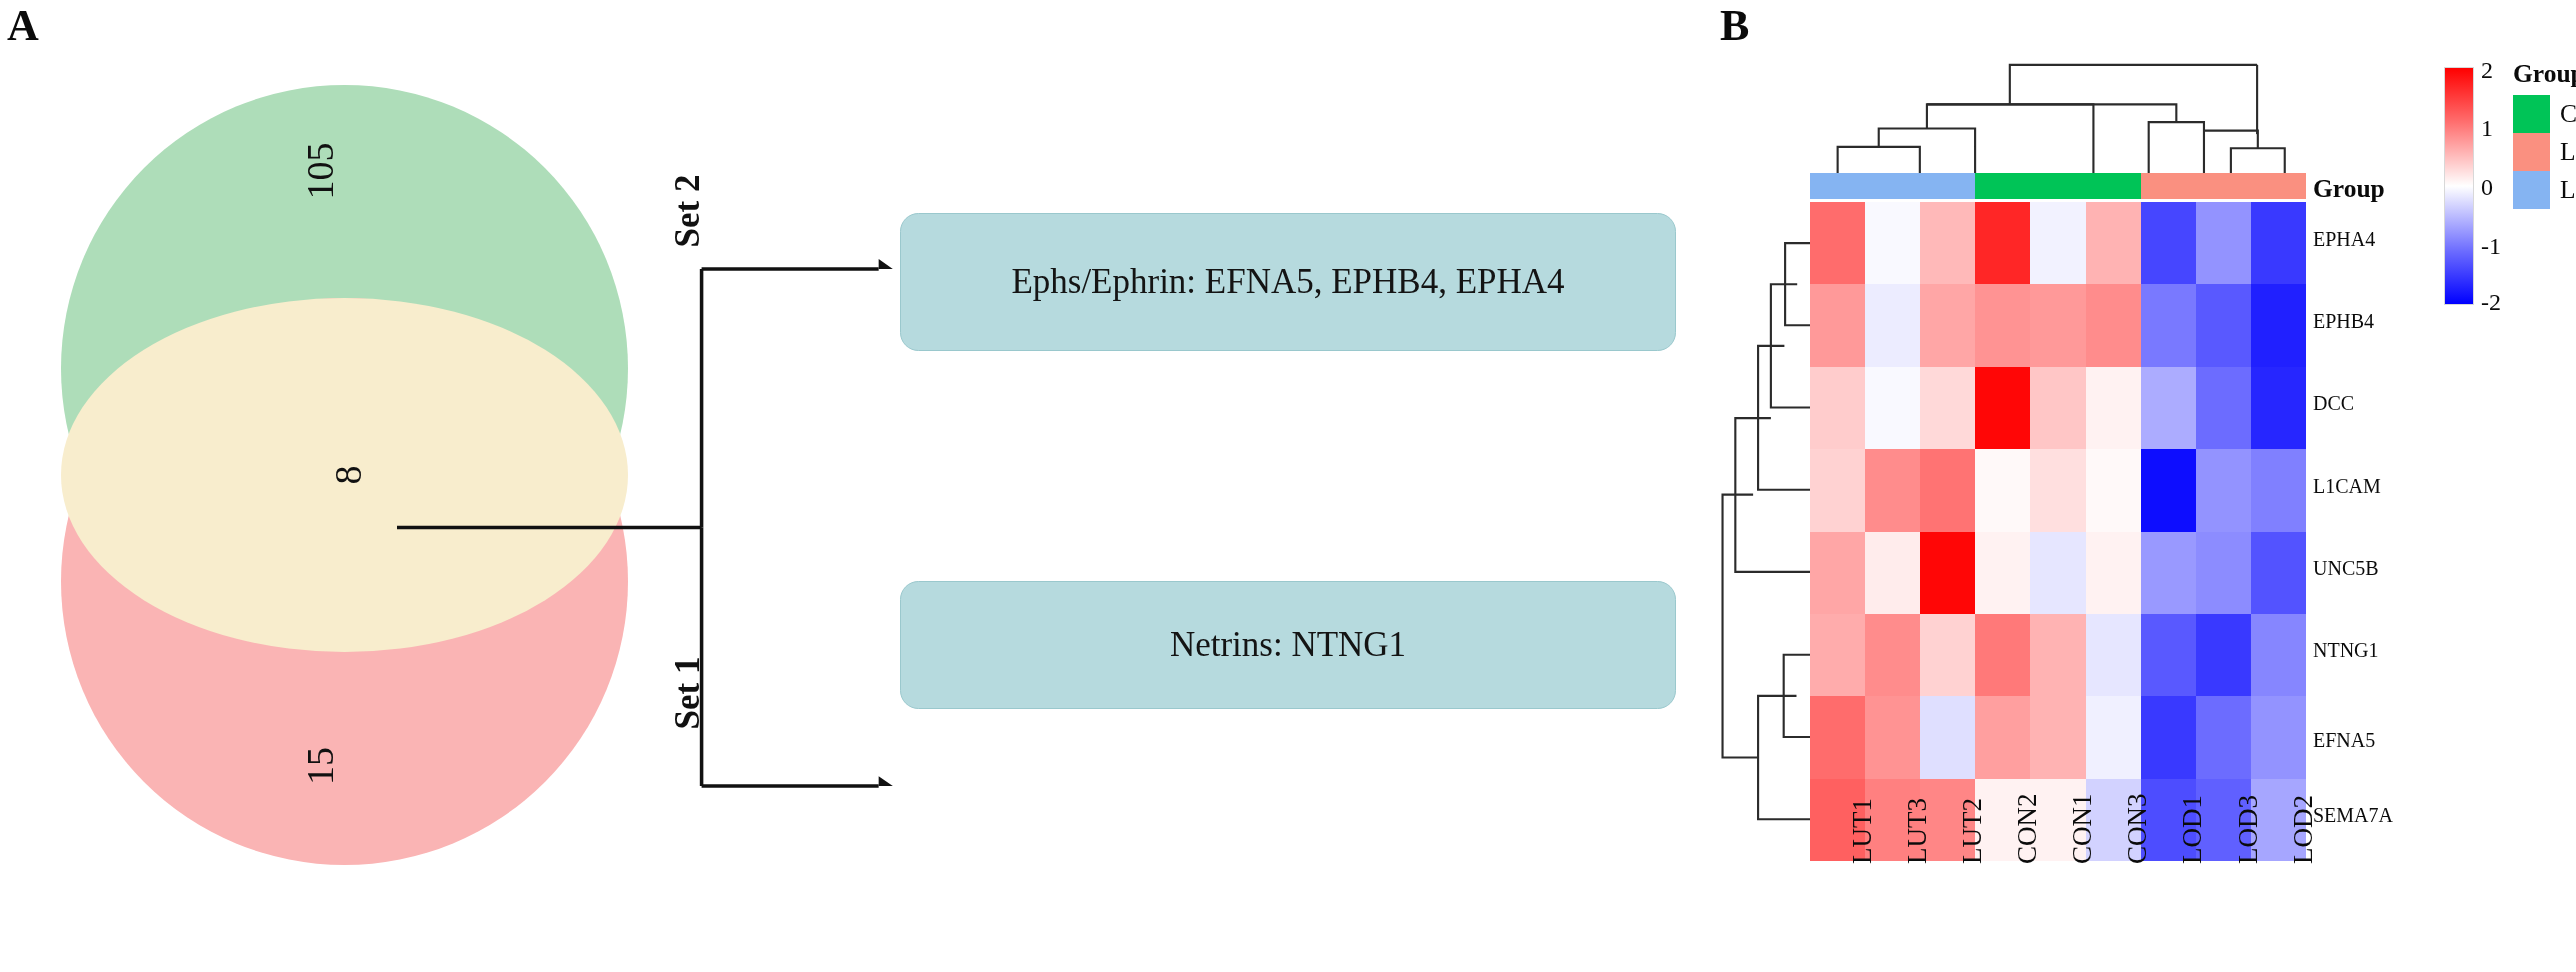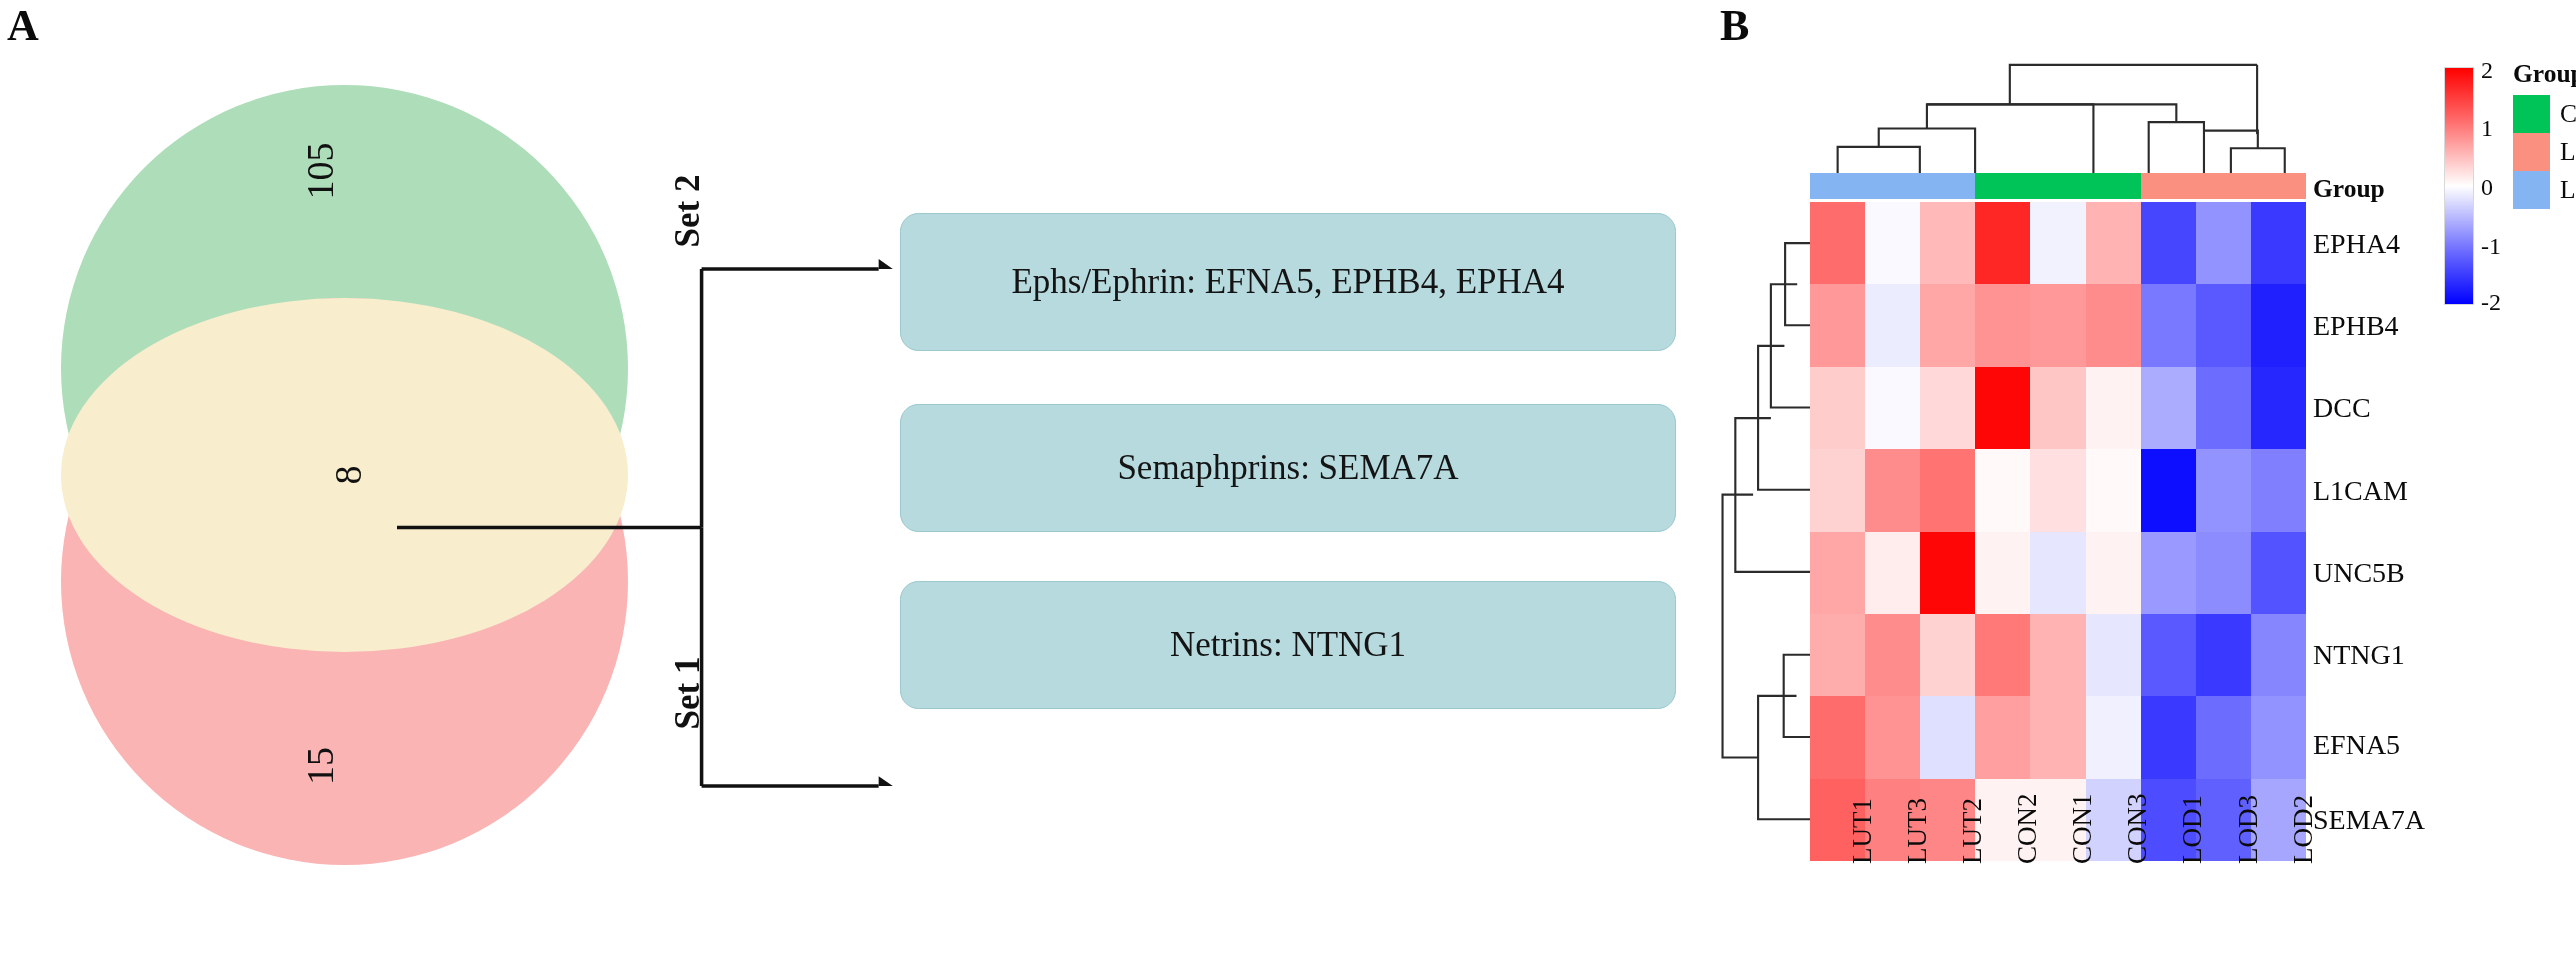--- a/index.html
+++ b/index.html
@@ -63,21 +63,21 @@
   #group-bar{ position:absolute; left:96px; top:159px; width:496px; height:25.5px; display:flex; }
   .gseg{ height:100%; }
   #group-bar-label{
     position:absolute; left:599px; top:160px; font-size:25.5px; font-weight:bold;
     font-family:"Liberation Serif", serif;
   }
   #grid{ position:absolute; left:96px; top:188px; width:496px; height:659px;
          display:grid; grid-template-columns:repeat(9,1fr); grid-template-rows:repeat(8,1fr); }
   .cell{ width:100%; height:100%; }
   #row-labels{ position:absolute; left:599px; top:188px; width:227px; height:659px; }
-  .rowlab{ position:absolute; left:0; font-size:28px; white-space:nowrap;
+  .rowlab{ position:absolute; left:0; font-size:20px; white-space:nowrap;
            font-family:"Liberation Serif", serif; }
   #col-labels{ position:absolute; left:96px; top:850px; width:496px; height:106px; }
   .collab{ position:absolute; top:0; font-size:27px; white-space:nowrap;
            transform:rotate(-90deg); transform-origin:left top;
            font-family:"Liberation Serif", serif; }
 
   
   #scale{ position:absolute; left:730px; top:53px; width:30px; height:238px;
           background:linear-gradient(to bottom,#ff0000 0%,#ff6a6a 22%,#ffffff 50%,#6a6aff 78%,#0000ff 100%);
           border:0.7px solid #d8d8d8; }
@@ -114,21 +114,20 @@
     <line x1="430" y1="455" x2="430" y2="820"></line>
     <line x1="430" y1="90" x2="680" y2="90"></line>
     <line x1="430" y1="820" x2="680" y2="820"></line>
   </g>
   <polygon points="680,90 700,90 680,76 680,104" fill="#111"></polygon>
   <polygon points="680,820 700,820 680,806 680,834" fill="#111"></polygon>
 </svg>
 
 <div id="boxes">
   <div class="gbox" id="box-0">Ephs/Ephrin: EFNA5, EPHB4, EPHA4</div>
-  <div class="gbox" id="box-1">Semaphprins: SEMA7A</div>
   <div class="gbox" id="box-2">Netrins: NTNG1</div>
 </div>
 
 <div id="panelB">
 
   <svg id="col-dendro" viewBox="0 0 700 215" preserveAspectRatio="none">
     <g stroke="#2b2b2b" stroke-width="3" fill="none" vector-effect="non-scaling-stroke">
       <path d="M39,215 L39,178 L155,178 L155,215"></path>
       <path d="M97,178 L97,152 L233,152 L233,215"></path>
       <path d="M165,152 L165,118 L400,118 L400,215"></path>

